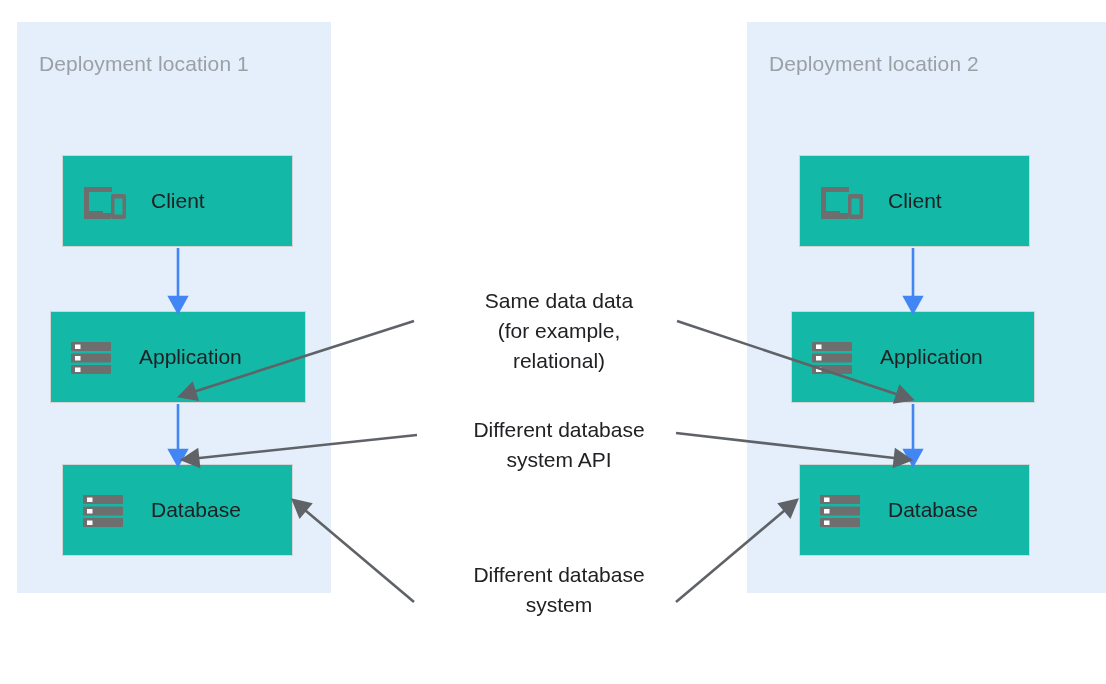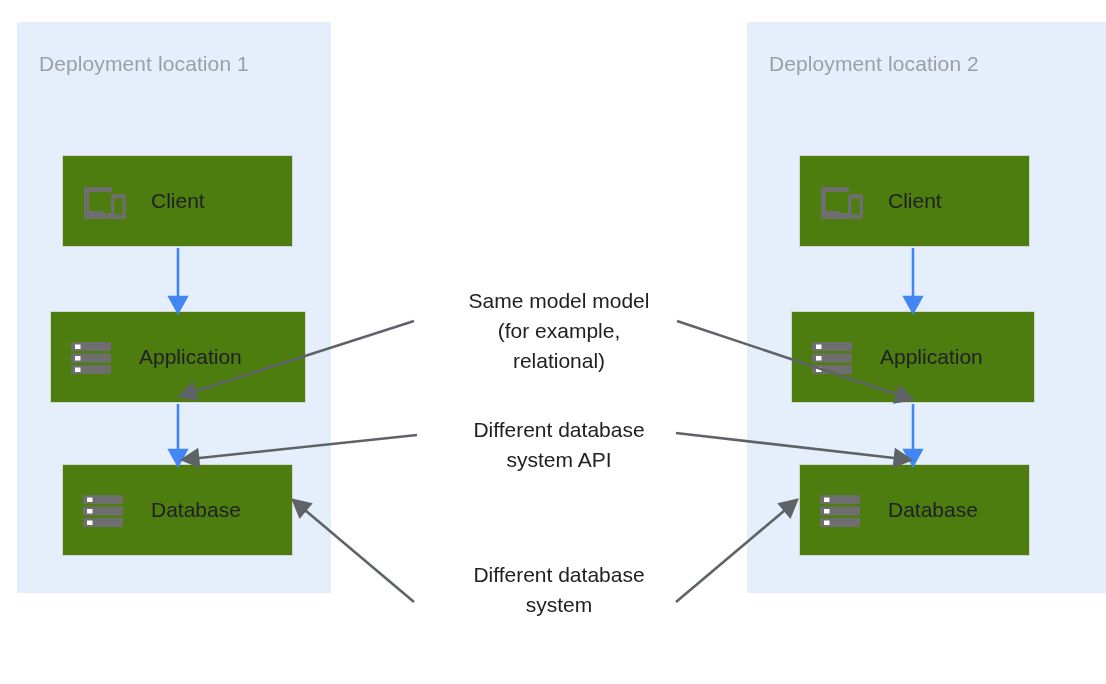--- a/index.html
+++ b/index.html
@@ -28,21 +28,21 @@
     left: 22px;
     font-size: 21px;
     color: #9aa0a6;
     letter-spacing: 0.1px;
     white-space: nowrap;
   }
 
   
   .node {
     position: absolute;
-    background: #4d7c0f;
+    background: #14b8a6;
     border: 1px solid #d4d4d4;
     box-sizing: border-box;
     display: flex;
     align-items: center;
   }
   .node-icon {
     position: absolute;
     left: 16px;
     top: 50%;
     transform: translateY(-50%);
@@ -193,21 +193,21 @@
 
     <line x1="417" y1="435" x2="190" y2="459" stroke="#5f6368" stroke-width="2.6" marker-end="url(#grayHead)"></line>
 
     <line x1="676" y1="433" x2="903" y2="459" stroke="#5f6368" stroke-width="2.6" marker-end="url(#grayHead)"></line>
 
     <line x1="414" y1="602" x2="299" y2="505" stroke="#5f6368" stroke-width="2.6" marker-end="url(#grayHead)"></line>
 
     <line x1="676" y1="602" x2="791" y2="505" stroke="#5f6368" stroke-width="2.6" marker-end="url(#grayHead)"></line>
   </svg>
 
-  <div class="annotation" style="left:434px; top:286px; width:250px;">Same model model
+  <div class="annotation" style="left:434px; top:286px; width:250px;">Same data data
 (for example,
 relational)</div>
 
   <div class="annotation" style="left:434px; top:415px; width:250px;">Different database
 system API</div>
 
   <div class="annotation" style="left:434px; top:560px; width:250px;">Different database
 system</div>
 
 </div>

